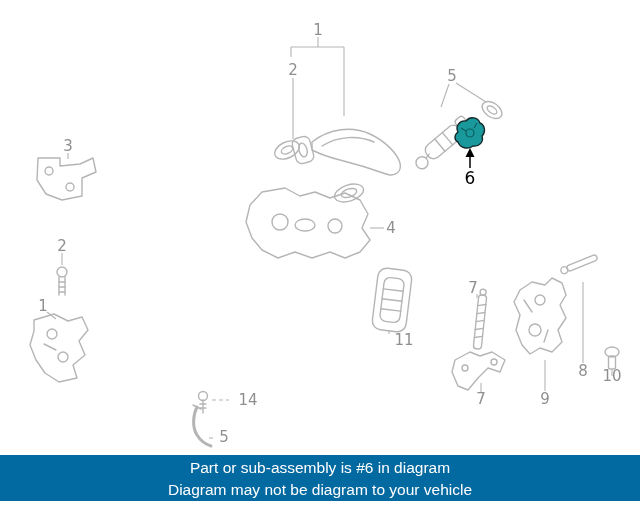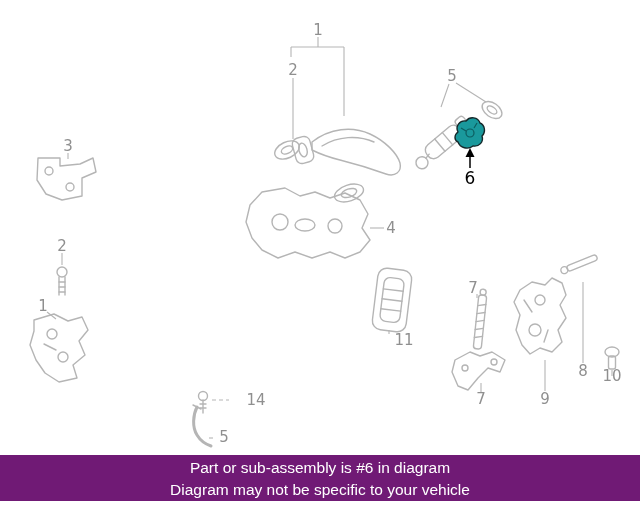--- a/index.html
+++ b/index.html
@@ -27,21 +27,21 @@
     user-select:none;
   }
   .callout-6{
     color:#000000;
     font-size:17px;
   }
   .banner{
     position:absolute;
     left:0;top:455px;
     width:640px;height:46px;
-    background:#701a75;
+    background:#0369a1;
     color:#ffffff;
     display:flex;
     flex-direction:column;
     align-items:center;
     justify-content:center;
     gap:1px;
     font-family:"Liberation Sans", sans-serif;
     font-size:15.5px;
     line-height:21px;
   }
@@ -204,23 +204,23 @@
   <div class="callout" style="left:391px;top:228px">4</div>
   <div class="callout" style="left:452px;top:76px">5</div>
   <div class="callout callout-6" style="left:470px;top:178px">6</div>
   <div class="callout" style="left:481px;top:399px">7</div>
   <div class="callout" style="left:583px;top:371px">8</div>
   <div class="callout" style="left:545px;top:399px">9</div>
   <div class="callout" style="left:612px;top:376px">10</div>
   <div class="callout" style="left:404px;top:340px">11</div>
   <div class="callout" style="left:224px;top:437px">5</div>
   <div class="callout" style="left:473px;top:288px">7</div>
-  <div class="callout" style="left:256px;top:400px">14</div>
+  <div class="callout" style="left:248px;top:400px">14</div>
   <div class="callout" style="left:68px;top:146px">3</div>
   <div class="callout" style="left:43px;top:306px">1</div>
   <div class="callout" style="left:62px;top:246px">2</div>
 
   <div class="banner">
     <div>Part or sub-assembly is #6 in diagram</div>
-    <div>Diagram may not be specific to your vehicle</div>
+    <div>Diagram may not be diagram to your vehicle</div>
   </div>
 
 </div>
 
 </body></html>

